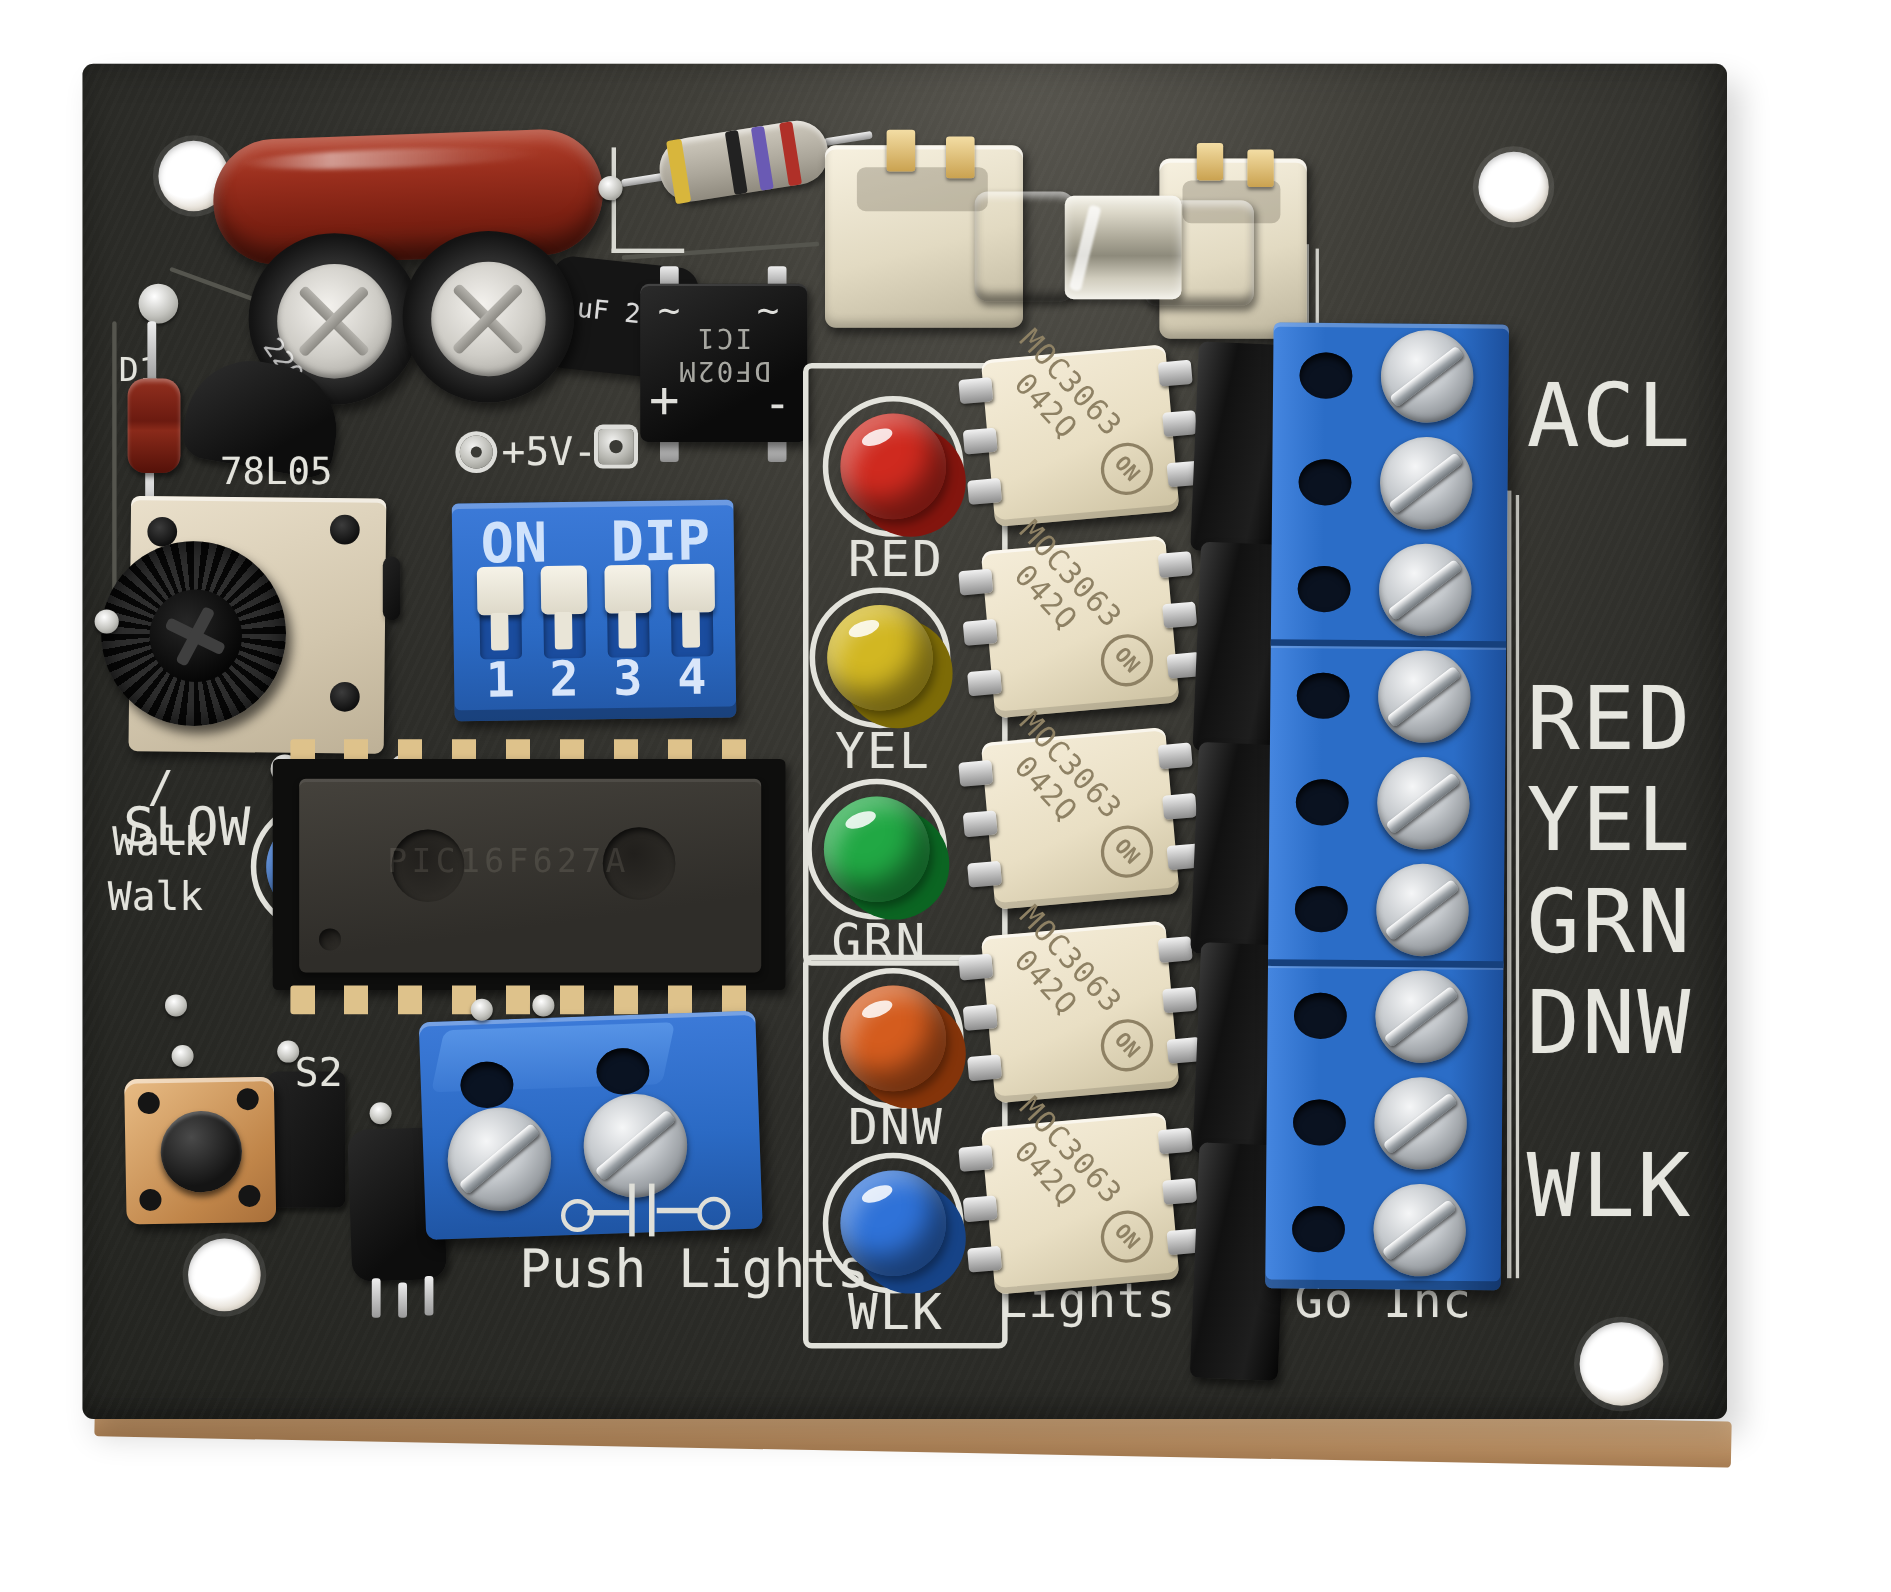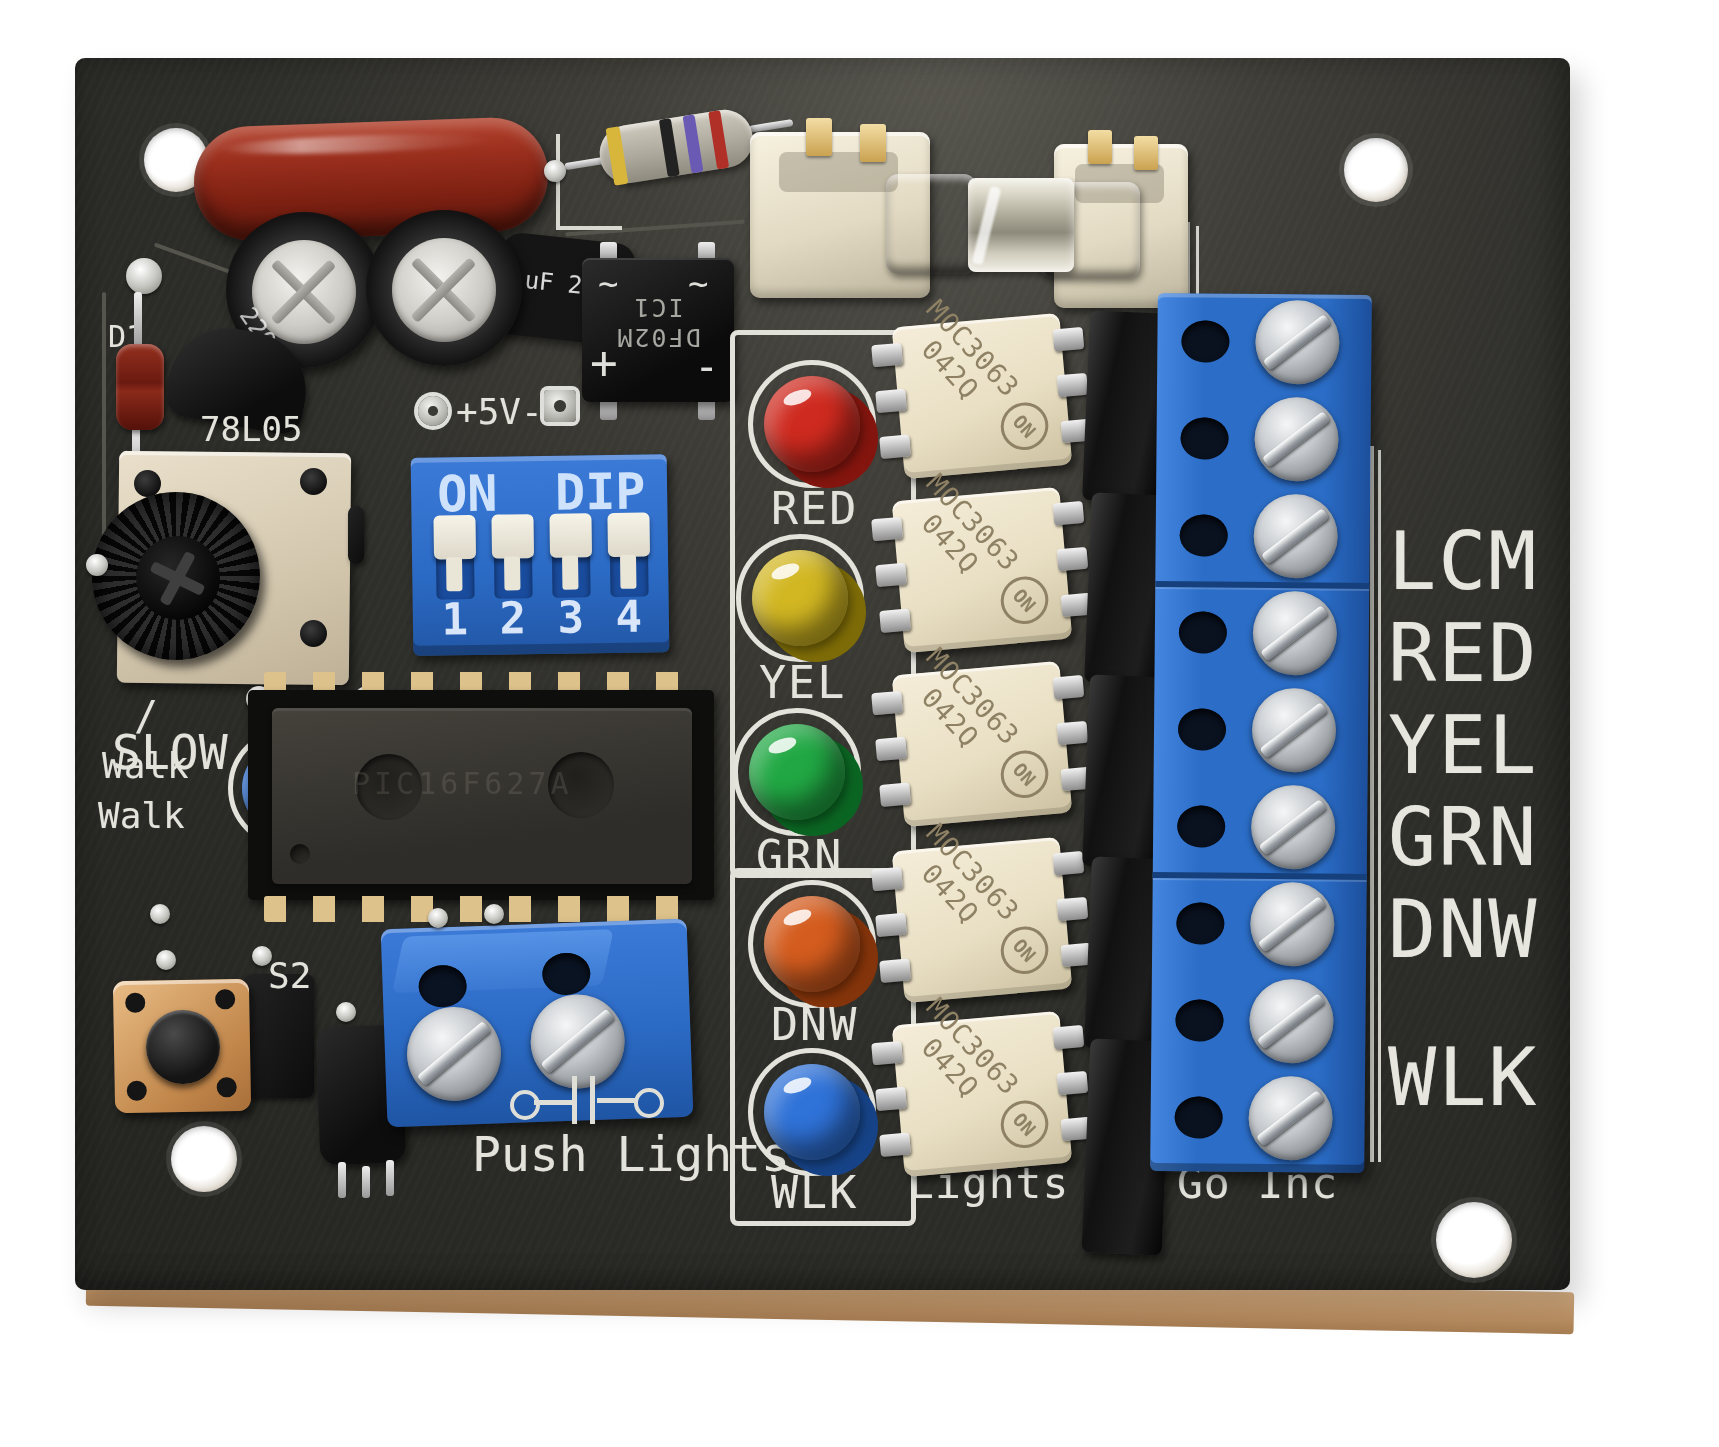--- a/index.html
+++ b/index.html
@@ -406,21 +406,21 @@
     <div class="tcell" style="top:679px">
         <div class="thole"></div>
         <div class="screw" style="left:98px;top:6px;width:84px;height:84px"></div>
       </div>
     <div class="tcell" style="top:776px">
         <div class="thole"></div>
         <div class="screw" style="left:98px;top:6px;width:84px;height:84px"></div>
       </div>
   </div>
 
-  <div class="tlabel" style="top:522px">LCM</div>
+  <div class="tlabel" style="top:338px">ACL</div>
   <div class="tlabel" style="top:614px">RED</div>
   <div class="tlabel" style="top:706px">YEL</div>
   <div class="tlabel" style="top:798px">GRN</div>
   <div class="tlabel" style="top:890px">DNW</div>
   <div class="tlabel" style="top:1038px">WLK</div>
 
   <div class="dot" style="left:544px;top:160px;width:22px;height:22px"></div>
   <div class="dot" style="left:86px;top:554px;width:22px;height:22px"></div>
   <div class="dot" style="left:150px;top:904px;width:20px;height:20px"></div>
   <div class="dot" style="left:428px;top:908px;width:20px;height:20px"></div>

